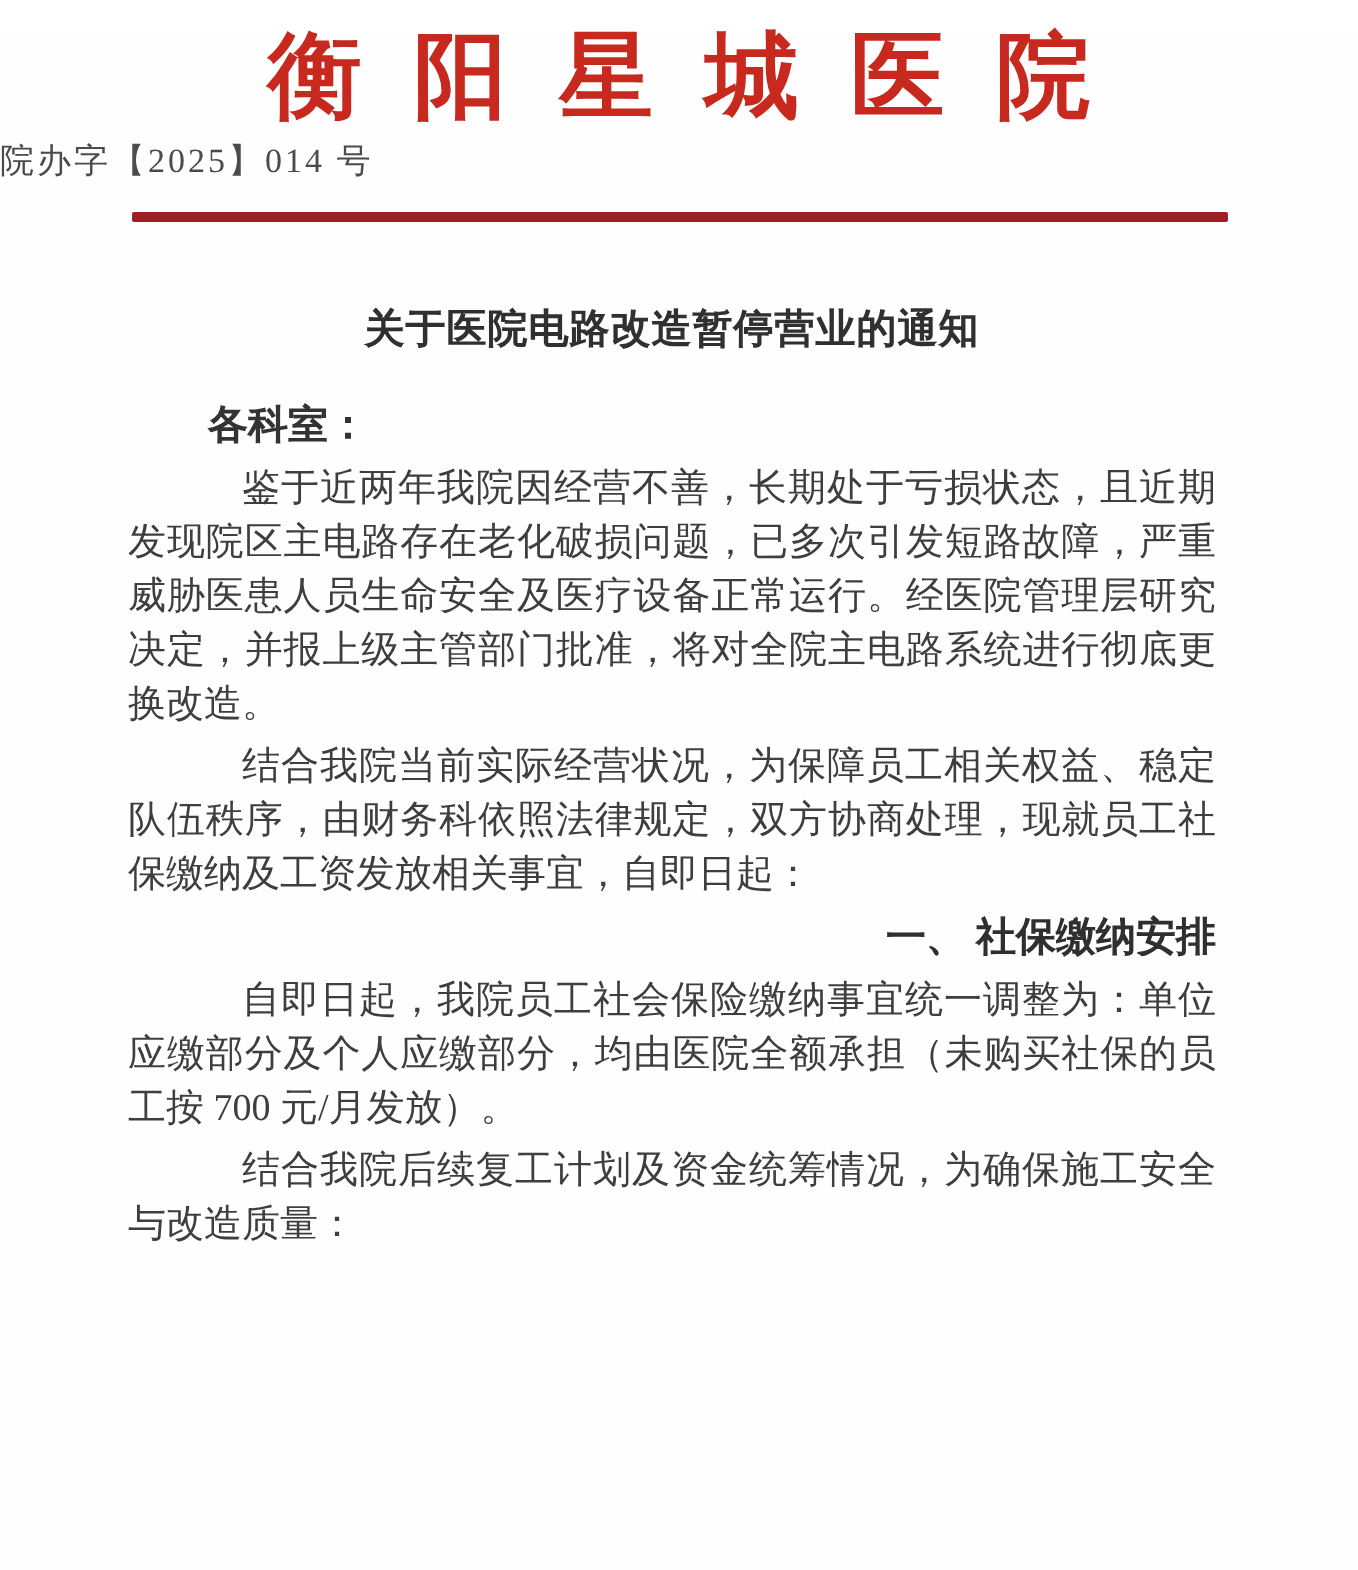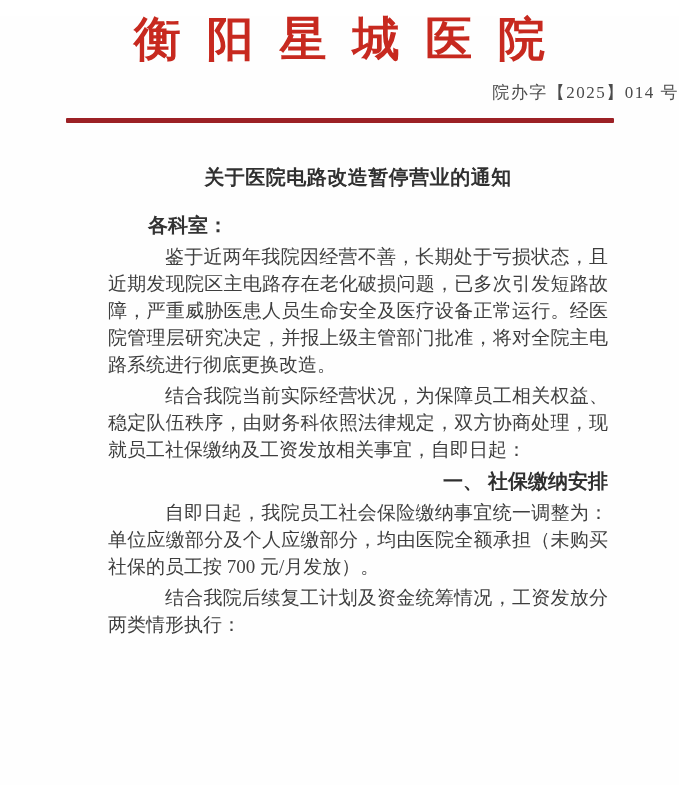--- a/index.html
+++ b/index.html
@@ -22,36 +22,35 @@
     color: var(--brand-red, #c7291f);
     font-size: 47px;
     line-height: 54px;
     font-weight: bold;
     letter-spacing: 0.55em;
     text-indent: 0.55em;
     white-space: nowrap;
     font-family: Liberation Mono, monospace;
   }
   .doc-number {
-    margin-top: 12px;
-    text-align: right;
+    text-align: left;
     font-size: 17px;
     line-height: 22px;
     letter-spacing: 1.5px;
     color: #4b4b4b;
   }
   .red-divider {
     width: 548px;
     height: 5px;
     margin: 14px auto 0 auto;
     background: var(--divider-red, #9c2125);
     border-radius: 1px;
   }
   .notice-body {
-    padding: 0 71px 0 108px;
+    padding: 0 71px 0 64px;
   }
   .notice-title {
     margin: 40px 0 0 0;
     text-align: center;
     font-size: 20px;
     line-height: 28px;
     font-weight: bold;
     color: #303030;
     letter-spacing: 0.5px;
   }
@@ -101,16 +100,16 @@
     <p class="para">鉴于近两年我院因经营不善，长期处于亏损状态，且近期发现院区主电路存在老化破损问题，已多次引发短路故障，严重威胁医患人员生命安全及医疗设备正常运行。经医院管理层研究决定，并报上级主管部门批准，将对全院主电路系统进行彻底更换改造。</p>
 
 
     <p class="para">结合我院当前实际经营状况，为保障员工相关权益、稳定队伍秩序，由财务科依照法律规定，双方协商处理，现就员工社保缴纳及工资发放相关事宜，自即日起：</p>
 
     <p class="section-heading">一、 社保缴纳安排</p>
 
     <p class="para">自即日起，我院员工社会保险缴纳事宜统一调整为：单位应缴部分及个人应缴部分，均由医院全额承担（未购买社保的员工按 700 元/月发放）。</p>
 
 
-    <p class="para">结合我院后续复工计划及资金统筹情况，工资发放分两类情形执行：</p>
+    <p class="para">结合我院后续复工计划及资金统筹情况，为确保施工安全与改造质量：</p>
 
   </div>
 </div>
 
 </body></html>

